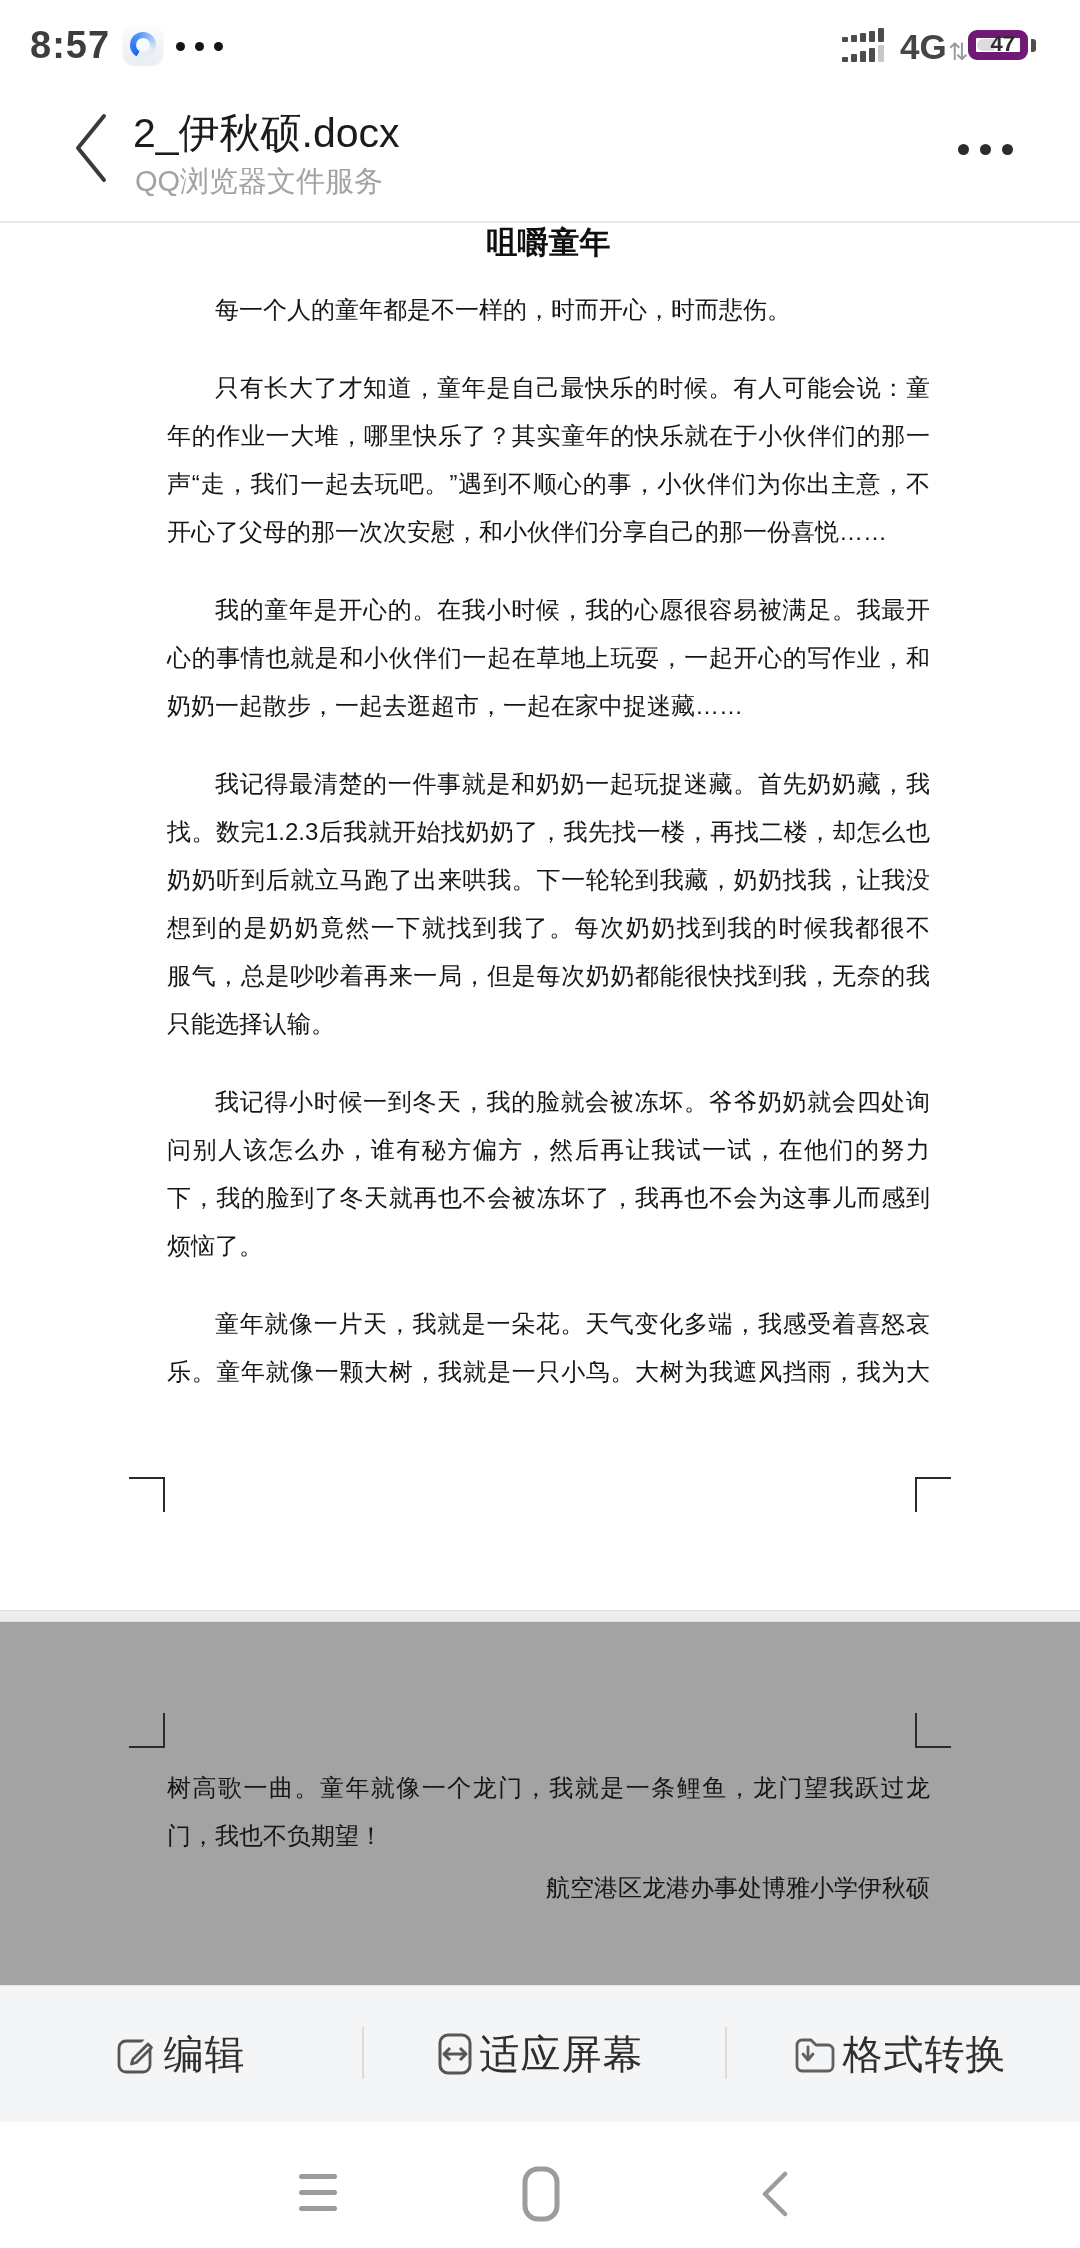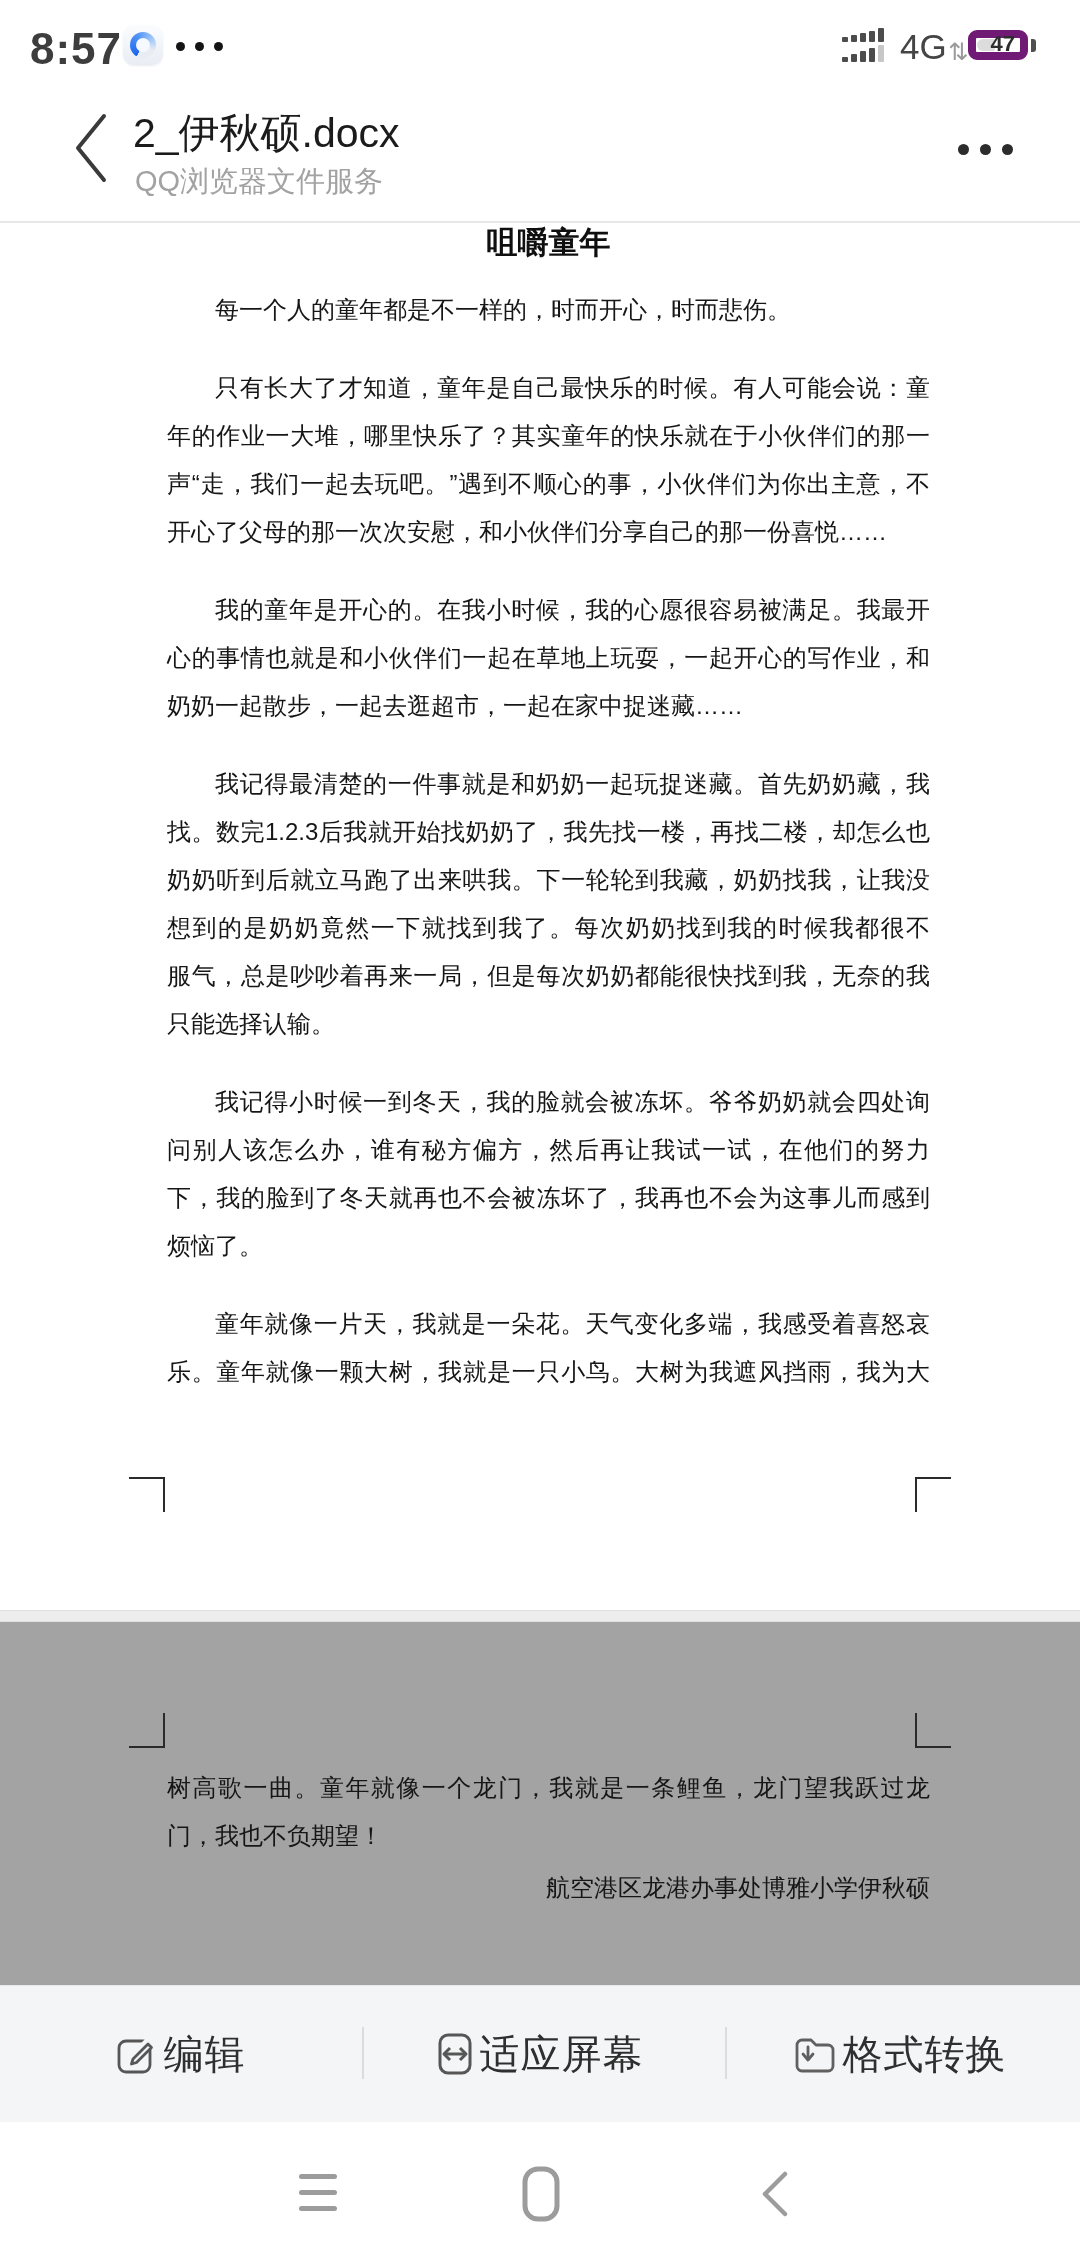--- a/index.html
+++ b/index.html
@@ -2,35 +2,35 @@
 <html><head>
 <meta charset="utf-8">
 <style>
   html,body{margin:0;padding:0;background:#fff;}
   .screen{
     position:relative;width:1080px;height:2248px;overflow:hidden;background:#fff;
     font-family:"Liberation Sans","DejaVu Sans",sans-serif;
   }
   
   .status-bar{position:absolute;left:0;top:0;width:1080px;height:90px;}
-  .time{position:absolute;left:30px;top:24px;font-size:44px;font-weight:600;color:#3d3d3d;letter-spacing:1px;}
+  .time{position:absolute;left:30px;top:24px;font-size:38px;font-weight:600;color:#3d3d3d;letter-spacing:1px;}
   .app-badge{position:absolute;left:123px;top:25px;width:40px;height:40px;border-radius:11px;
     background:linear-gradient(180deg,#fbfcfe 0%,#e8edf4 100%);box-shadow:0 1px 2px rgba(0,0,0,.08);}
   .app-badge .swirl{position:absolute;left:7px;top:7px;width:26px;height:26px;border-radius:50%;
     background:conic-gradient(from 210deg,#1f66f0 0deg,#4f93f5 120deg,#9cc4f8 200deg,#e8edf4 270deg,#e8edf4 360deg);}
   .app-badge .swirl::after{content:"";position:absolute;left:6px;top:6px;width:14px;height:14px;border-radius:50%;background:#f6f9fd;}
   .notif-dots{position:absolute;left:176px;top:42px;display:flex;gap:10px;}
   .notif-dots i{width:9px;height:9px;border-radius:50%;background:#141414;}
   .signal{position:absolute;left:842px;top:28px;width:48px;height:36px;}
   .sig-row{position:absolute;left:0;display:flex;align-items:flex-end;gap:3px;}
   .sig-row.r1{top:0;height:14px;}
   .sig-row.r2{top:17px;height:17px;}
   .sig-row i{width:6px;background:#4c4c4c;border-radius:1px;display:block;}
   .sig-row i.dim{background:#c7c7c7;}
-  .net-type{position:absolute;left:900px;top:27px;font-size:35px;font-weight:400;color:#454545;}
+  .net-type{position:absolute;left:900px;top:27px;font-size:35px;font-weight:700;color:#454545;}
   .net-arrows{position:absolute;left:948px;top:38px;font-size:24px;color:#9a9a9a;font-family:"DejaVu Sans",sans-serif;}
   .battery{position:absolute;left:968px;top:30px;width:60px;height:30px;border:8px solid #701a75;border-radius:9px;box-sizing:border-box;}
   .battery .fill{position:absolute;left:1px;top:1px;bottom:1px;width:42%;background:#dcdcdc;border-radius:6px 2px 2px 6px;}
   .battery .pct{position:absolute;right:5px;top:50%;transform:translateY(-52%);font-size:22px;font-weight:600;color:#2d2d2d;}
   .battery-cap{position:absolute;left:1031px;top:39px;width:5px;height:13px;background:#4f4f4f;border-radius:0 3px 3px 0;}
   
   .header{position:absolute;left:0;top:90px;width:1080px;height:131px;background:#fff;}
   .back-btn{position:absolute;left:70px;top:22px;width:40px;height:72px;}
   .doc-name{position:absolute;left:133px;top:16px;font-size:41px;color:#1b1b1b;}
   .doc-source{position:absolute;left:135px;top:72px;font-size:29px;color:#a2a2a2;}

